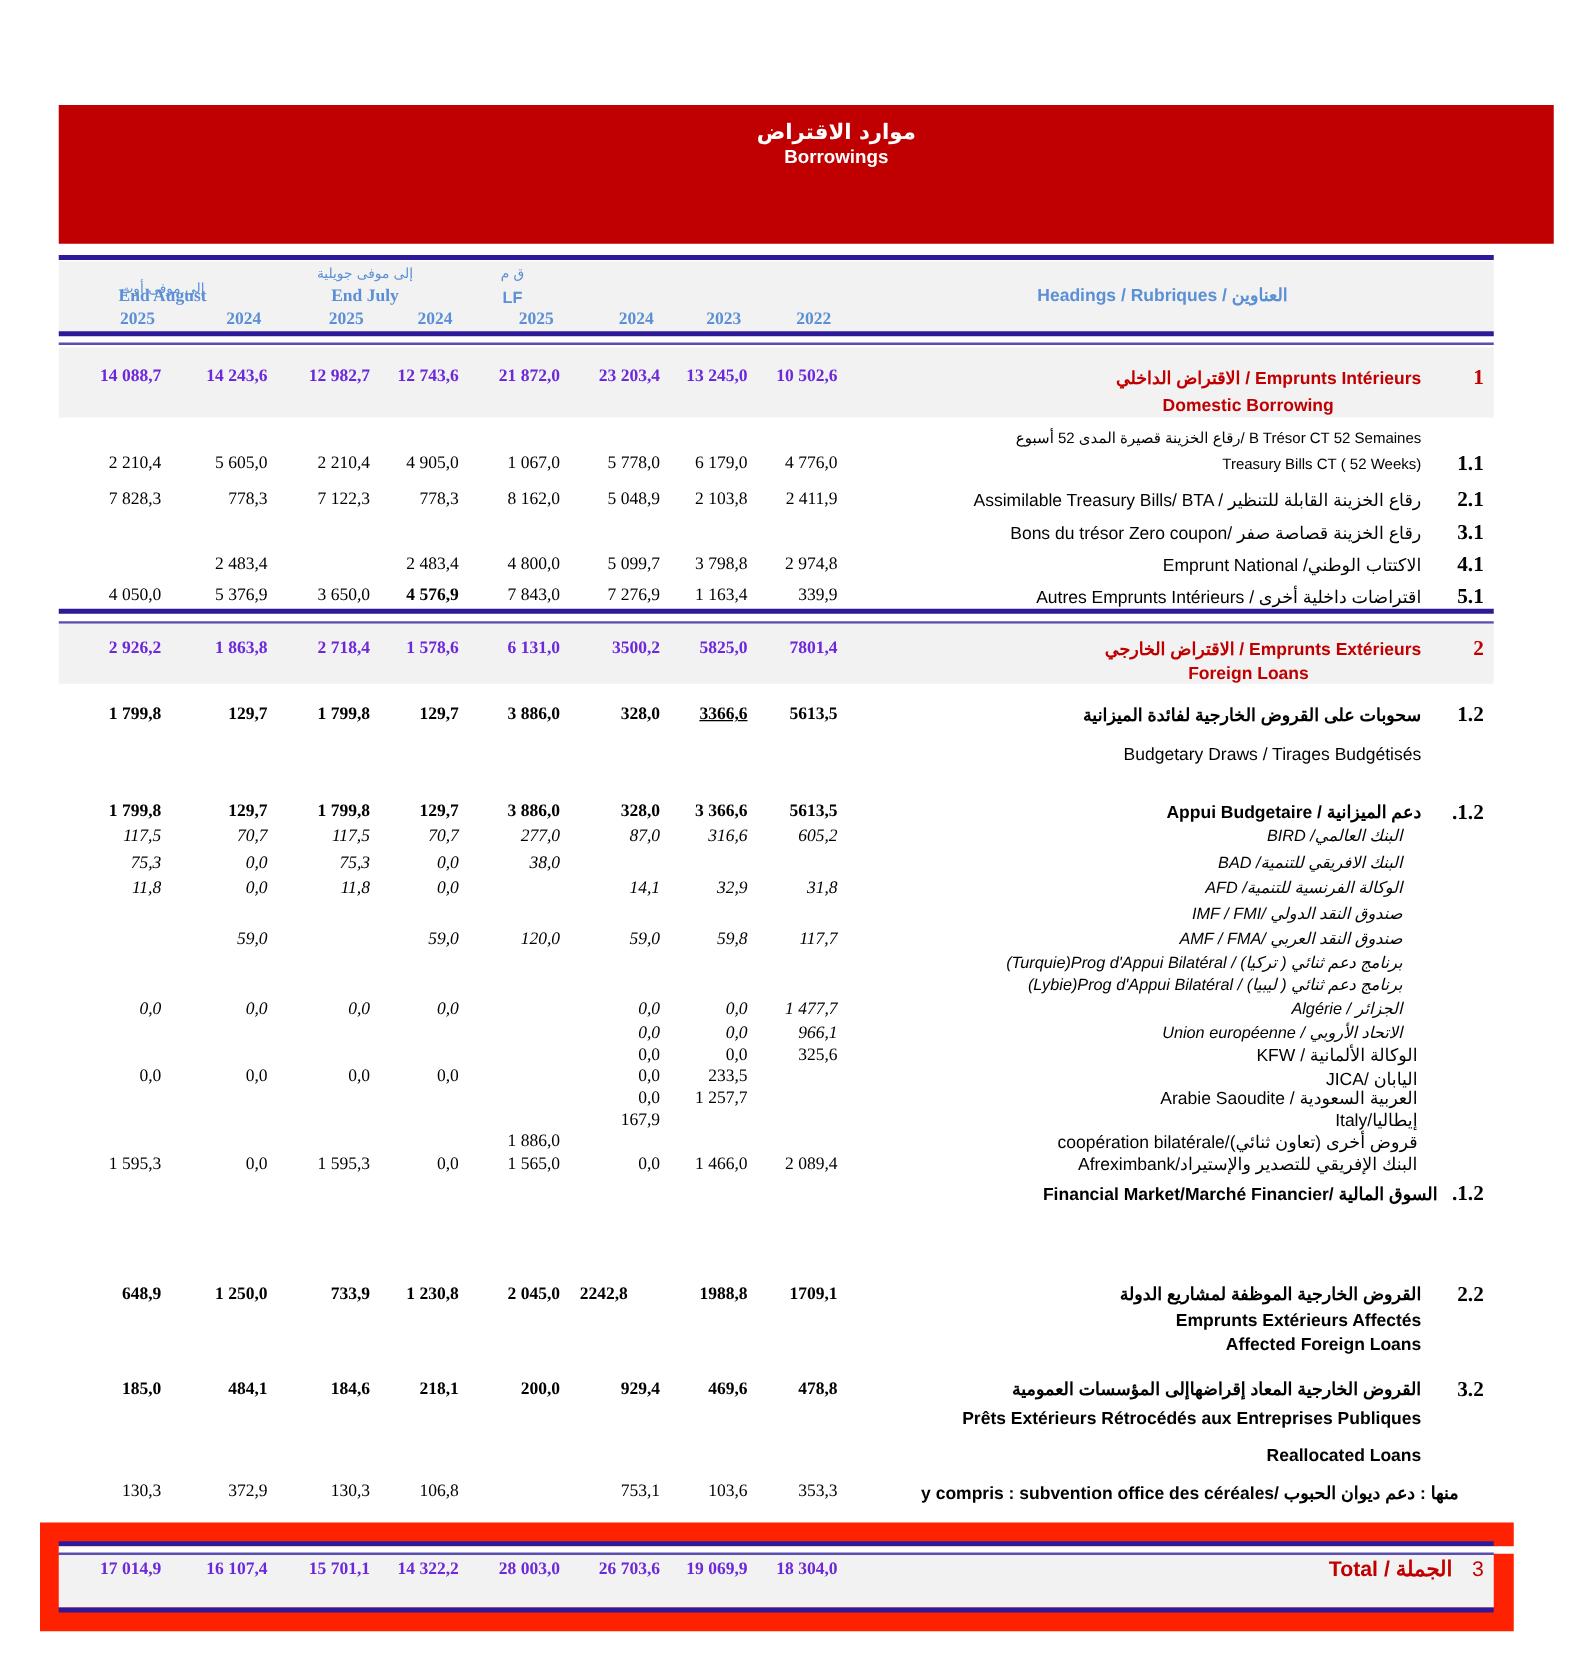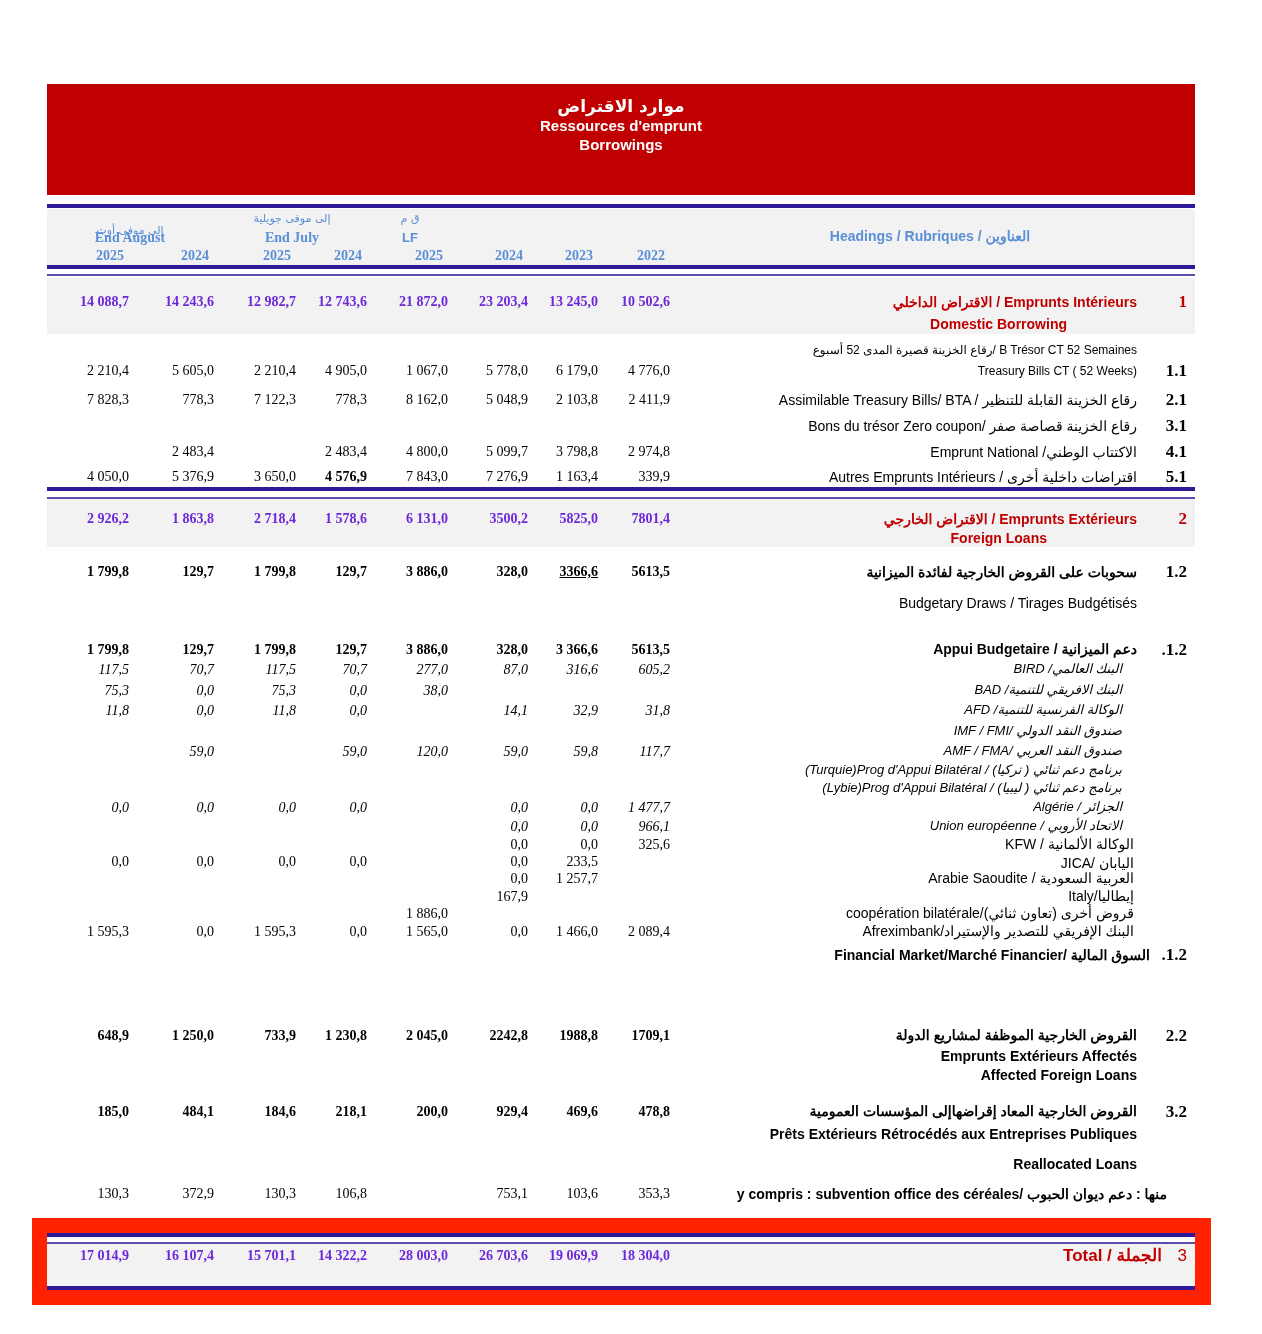--- a/index.html
+++ b/index.html
@@ -1,17 +1,17 @@
 <!DOCTYPE html>
 <html><head>
 <meta charset="utf-8">
 <style>
   html, body { margin:0; padding:0; background:#ffffff; }
   body { width:1262px; height:1334px; position:relative; overflow:hidden; font-family:"Liberation Sans", sans-serif; }
-  .abs { position:absolute; }
+  .abs { position:absolute;padding-left:48px; }
   .banner { left:47px; top:84px; width:1148px; height:111px; background:#c00000; color:#fff; text-align:center; }
   .banner .ar { font-size:17px; font-weight:bold; margin-top:12px; line-height:20px; font-family:"DejaVu Sans", sans-serif; }
   .banner .fr, .banner .en { font-size:15px; font-weight:bold; line-height:19px; }
   .rule-thick { position:absolute; left:47px; width:1148px; height:4px; background:#2e1a98; }
   .rule-thin { position:absolute; left:47px; width:1148px; height:2px; background:#5a4fb0; }
   .band { position:absolute; left:47px; width:1148px; background:#f2f2f2; }
   .num { position:absolute; font-family:"Liberation Serif", serif; font-size:14px; text-align:right; width:90px; color:#000; white-space:nowrap; }
   .num.b { font-weight:bold; }
   .num.i { font-style:italic; }
   .num.red { color:#6d28d9; font-weight:bold; }
@@ -24,21 +24,20 @@
   .lbl.s { font-size:12px; }
   .code { position:absolute; right:75px; font-family:"Liberation Serif", serif; font-weight:bold; font-size:17px; text-align:right; color:#000; }
   .code.red { color:#c00000; }
   .highlight { position:absolute; left:32px; top:1218px; width:1179px; height:87px; background:#ff2200; }
 </style>
 </head>
 <body>
 
 <div class="abs banner">
   <div class="ar">موارد الاقتراض</div>
-  <div class="fr">Ressources d'emprunt</div>
   <div class="en">Borrowings</div>
 </div>
 
 <div class="rule-thick" style="top:204px"></div>
 <div class="band" style="top:209px;height:56px"></div>
 <div class="rule-thick" style="top:265px"></div>
 <div class="rule-thin" style="top:274px"></div>
 
 <div class="hdr ar" style="left:80px;top:224px;width:100px">إلى موفى أوت</div>
 <div class="hdr" style="left:80px;top:230px;width:100px">End August</div>
@@ -303,21 +302,21 @@
     <div class="num b" style="left: 438px; top: 947px;"></div>
     <div class="num b" style="left: 508px; top: 947px;"></div>
     <div class="num b" style="left: 580px; top: 947px;"></div>
     <div class="lbl b" style="top: 947px; right: 112px;">Financial Market/Marché Financier/  السوق المالية</div>
     <div class="code" style="top: 945px;">.1.2</div>
     <div class="num b" style="left: 39px; top: 1028px;">648,9</div>
     <div class="num b" style="left: 124px; top: 1028px;">1 250,0</div>
     <div class="num b" style="left: 206px; top: 1028px;">733,9</div>
     <div class="num b" style="left: 277px; top: 1028px;">1 230,8</div>
     <div class="num b" style="left: 358px; top: 1028px;">2 045,0</div>
-    <div class="num b" style="left: 438px; top: 1028px;">2242,8</div>
+    <div class="num b" style="left: 438px; top: 1028px; text-align: center;">2242,8</div>
     <div class="num b" style="left: 508px; top: 1028px;">1988,8</div>
     <div class="num b" style="left: 580px; top: 1028px;">1709,1</div>
     <div class="lbl b" style="top: 1027px;">القروض الخارجية  الموظفة لمشاريع الدولة</div>
     <div class="lbl b" style="top: 1048px;">Emprunts Extérieurs Affectés</div>
     <div class="lbl b" style="top: 1067px;">Affected Foreign Loans</div>
     <div class="code" style="top: 1026px;">2.2</div>
     <div class="num b" style="left: 39px; top: 1104px;">185,0</div>
     <div class="num b" style="left: 124px; top: 1104px;">484,1</div>
     <div class="num b" style="left: 206px; top: 1104px;">184,6</div>
     <div class="num b" style="left: 277px; top: 1104px;">218,1</div>

